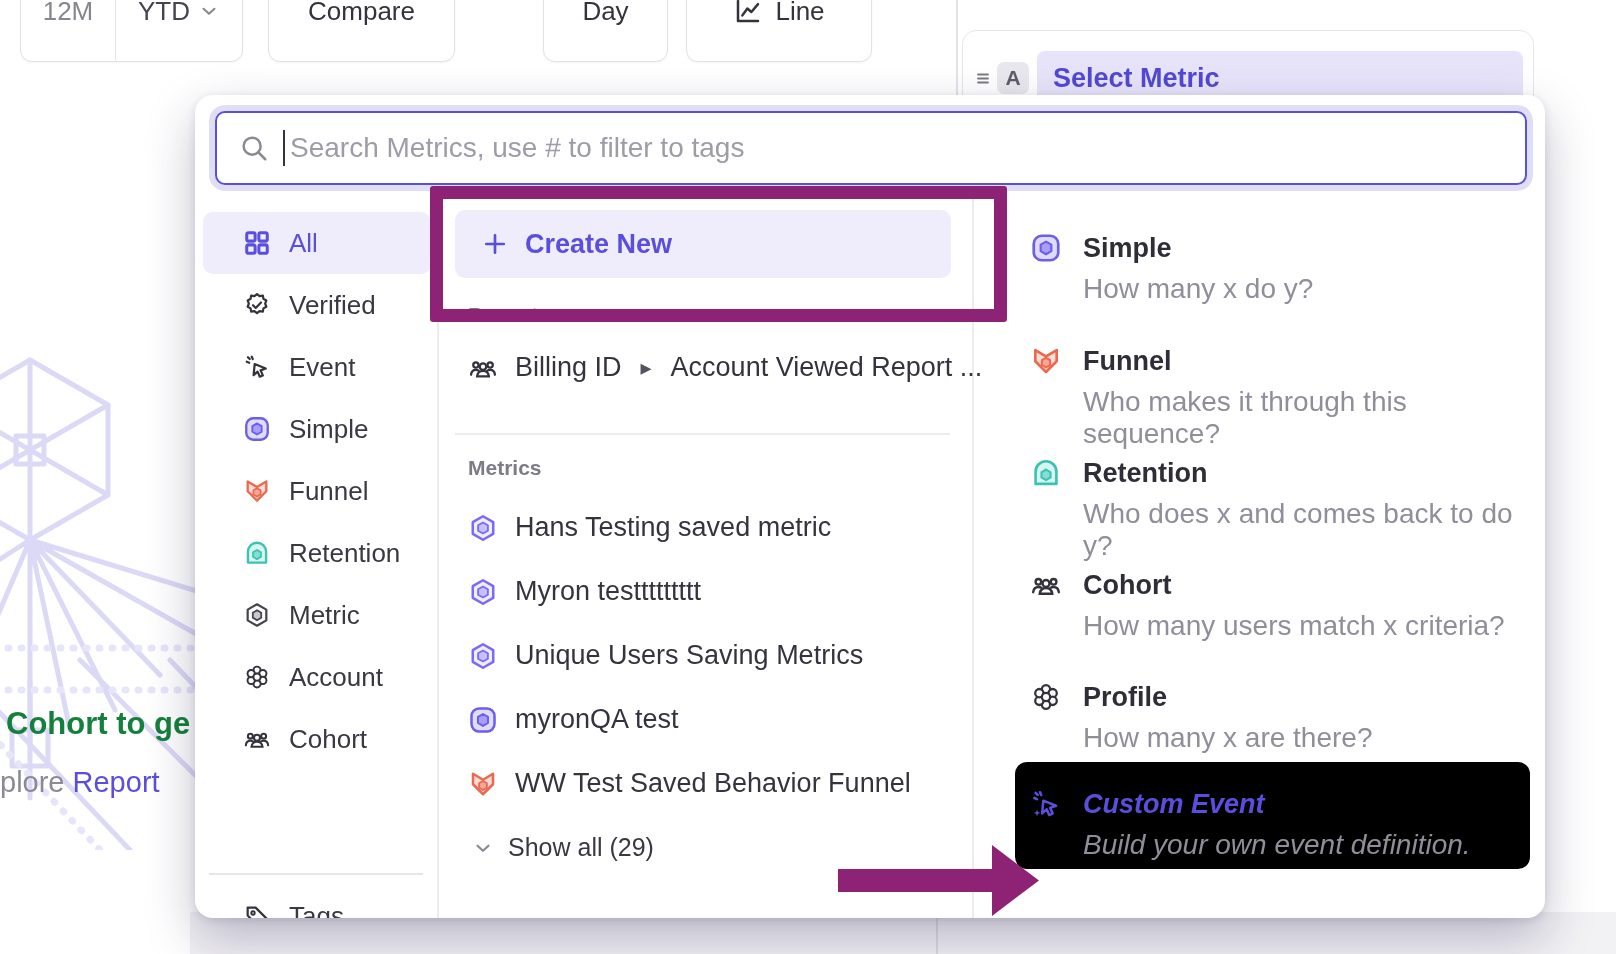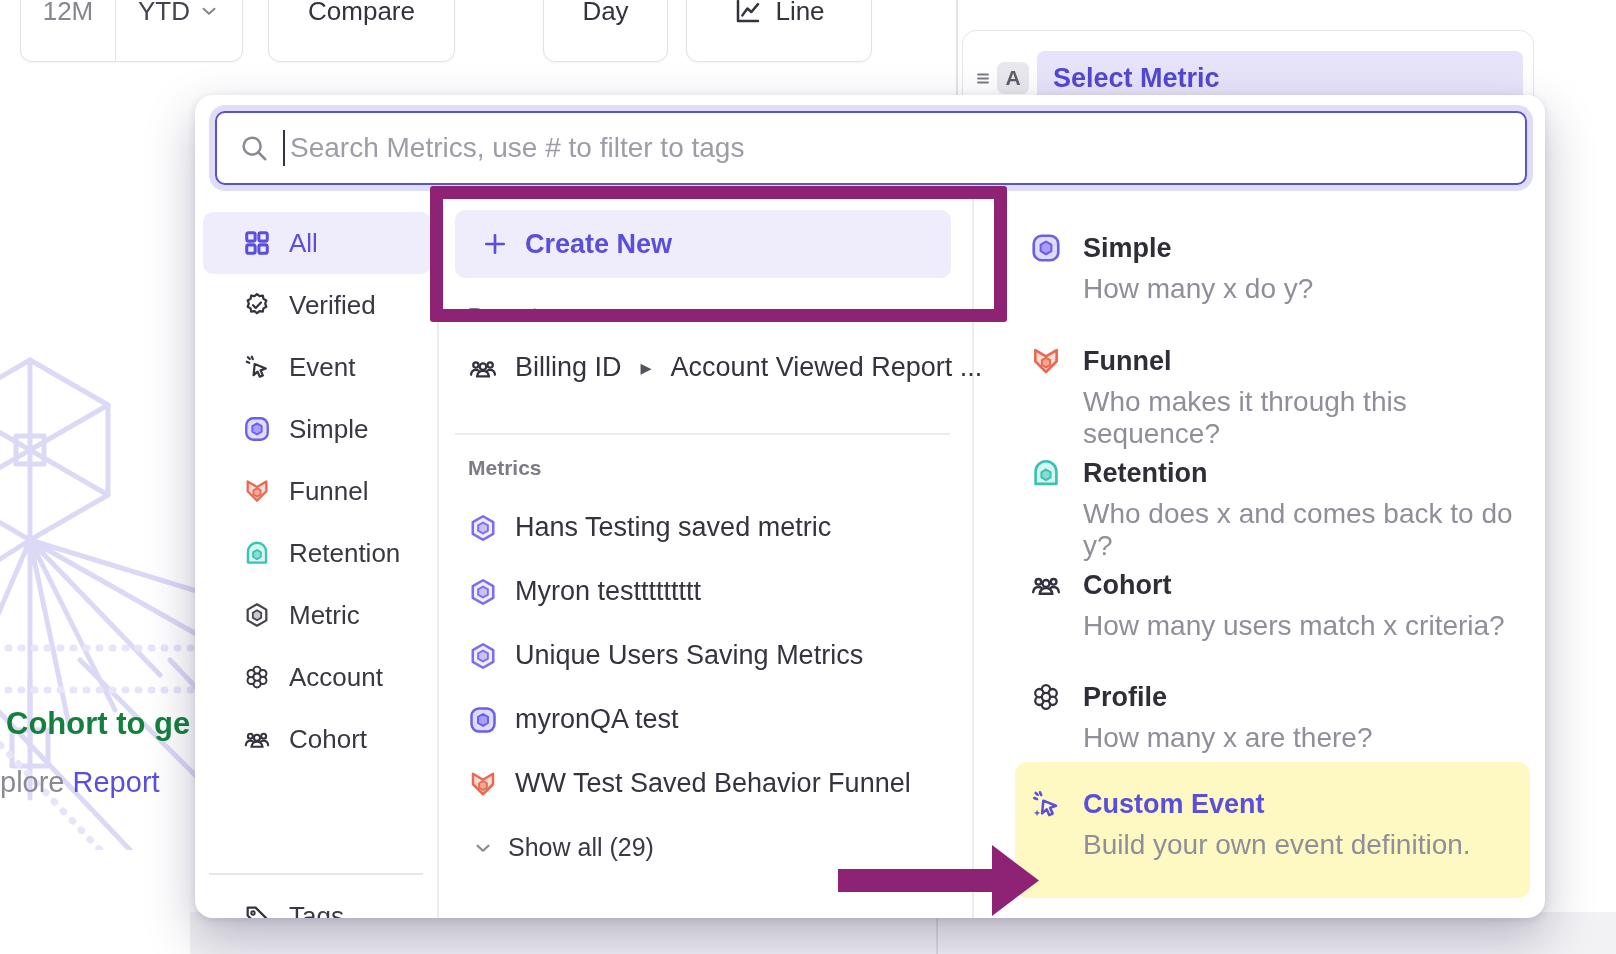--- a/index.html
+++ b/index.html
@@ -85,22 +85,22 @@
   .show-all { position:absolute; left:277px; top:738px; display:flex; align-items:center; gap:14px;
     font-size:25px; font-weight:500; color:#3a3842; }
   .show-all .ic3 { width:22px; height:22px; }
 
   
   .type-row { position:absolute; left:835px; width:500px; }
   .type-head { display:flex; align-items:center; gap:21px; }
   .type-head .ic4 { width:32px; height:32px; flex:0 0 auto; }
   .type-name { font-size:27px; font-weight:600; color:#2f2d38; }
   .type-desc { margin:9px 0 0 53px; font-size:28px; color:#8f8e99; }
-  .custom-block { position:absolute; left:820px; top:667px; width:515px; height:136px;
-    background:#fef9c3; border-radius:12px; }
+  .custom-block { position:absolute; left:820px; top:667px; width:515px; height:107px;
+    background:#000000; border-radius:12px;font-style:italic; }
   .custom-inner { position:absolute; left:15px; top:26px; }
   .custom-inner .type-name { color:#5a4fdc; }
 
   
   .anno-rect { position:absolute; left:430px; top:186px; width:577px; height:136px;
     border:13px solid #8e2376; border-radius:3px; z-index:60; pointer-events:none; }
   .anno-arrow { position:absolute; left:832px; top:838px; width:215px; height:85px;
     z-index:60; pointer-events:none; }
 </style>
 </head>

